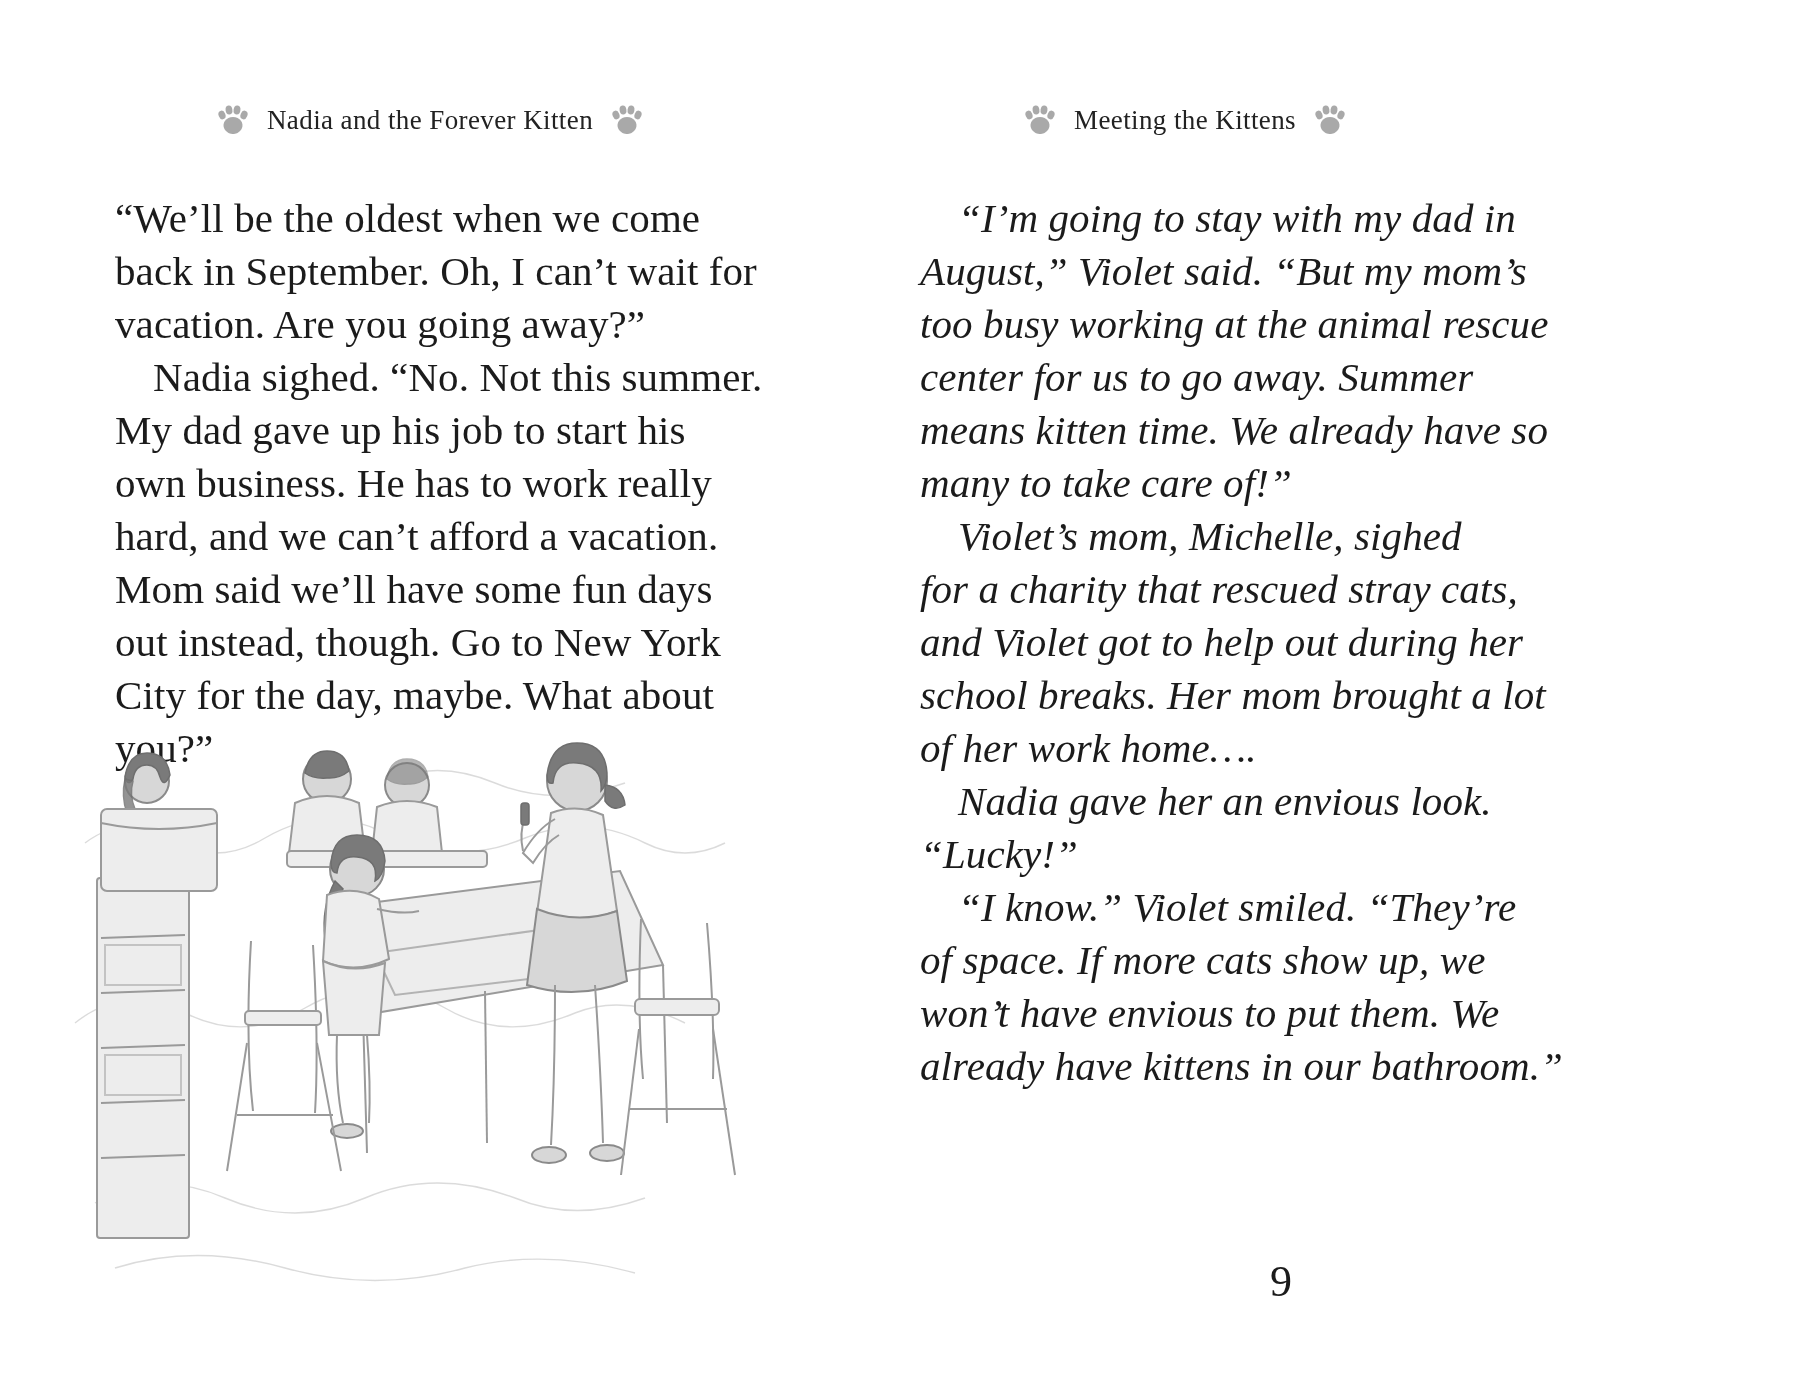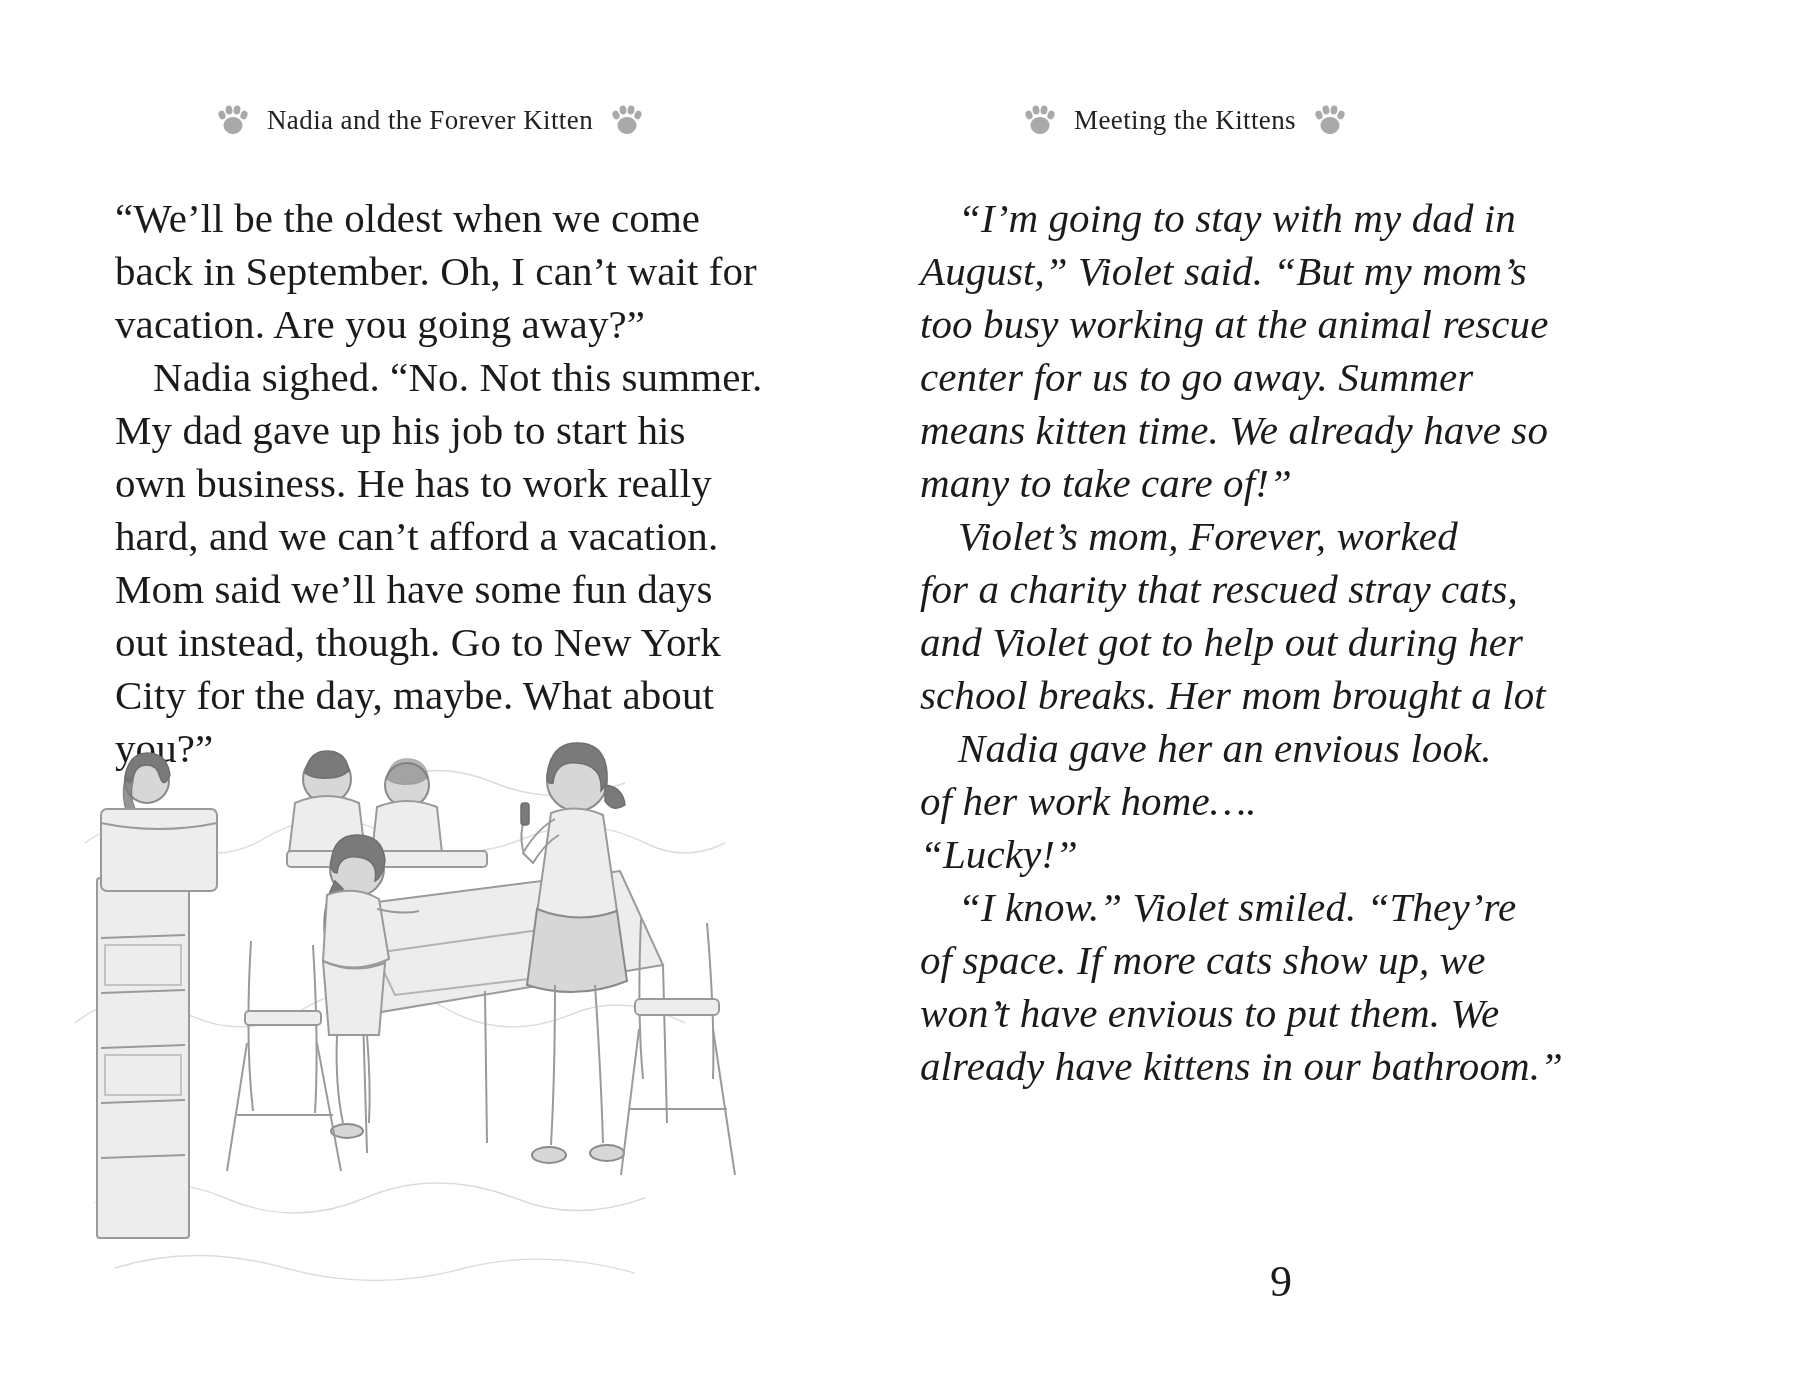--- a/index.html
+++ b/index.html
@@ -230,26 +230,26 @@
     </svg>
   </header>
 
   <div class="body-text">
       <div class="line indent">“I’m going to stay with my dad in</div>
       <div class="line">August,” Violet said. “But my mom’s</div>
       <div class="line">too busy working at the animal rescue</div>
       <div class="line">center for us to go away. Summer</div>
       <div class="line">means kitten time. We already have so</div>
       <div class="line">many to take care of!”</div>
-      <div class="line indent">Violet’s mom, Forever, worked</div>
+      <div class="line indent">Violet’s mom, Michelle, sighed</div>
       <div class="line">for a charity that rescued stray cats,</div>
       <div class="line">and Violet got to help out during her</div>
       <div class="line">school breaks. Her mom brought a lot</div>
+      <div class="line">of her work home….</div>
       <div class="line indent">Nadia gave her an envious look.</div>
-      <div class="line">of her work home….</div>
       <div class="line">“Lucky!”</div>
       <div class="line indent">“I know.” Violet smiled. “They’re</div>
       <div class="line">of space. If more cats show up, we</div>
       <div class="line">won’t have envious to put them. We</div>
       <div class="line">already have kittens in our bathroom.”</div>
     </div>
 
   <div class="page-number">9</div>
 </section>
 

